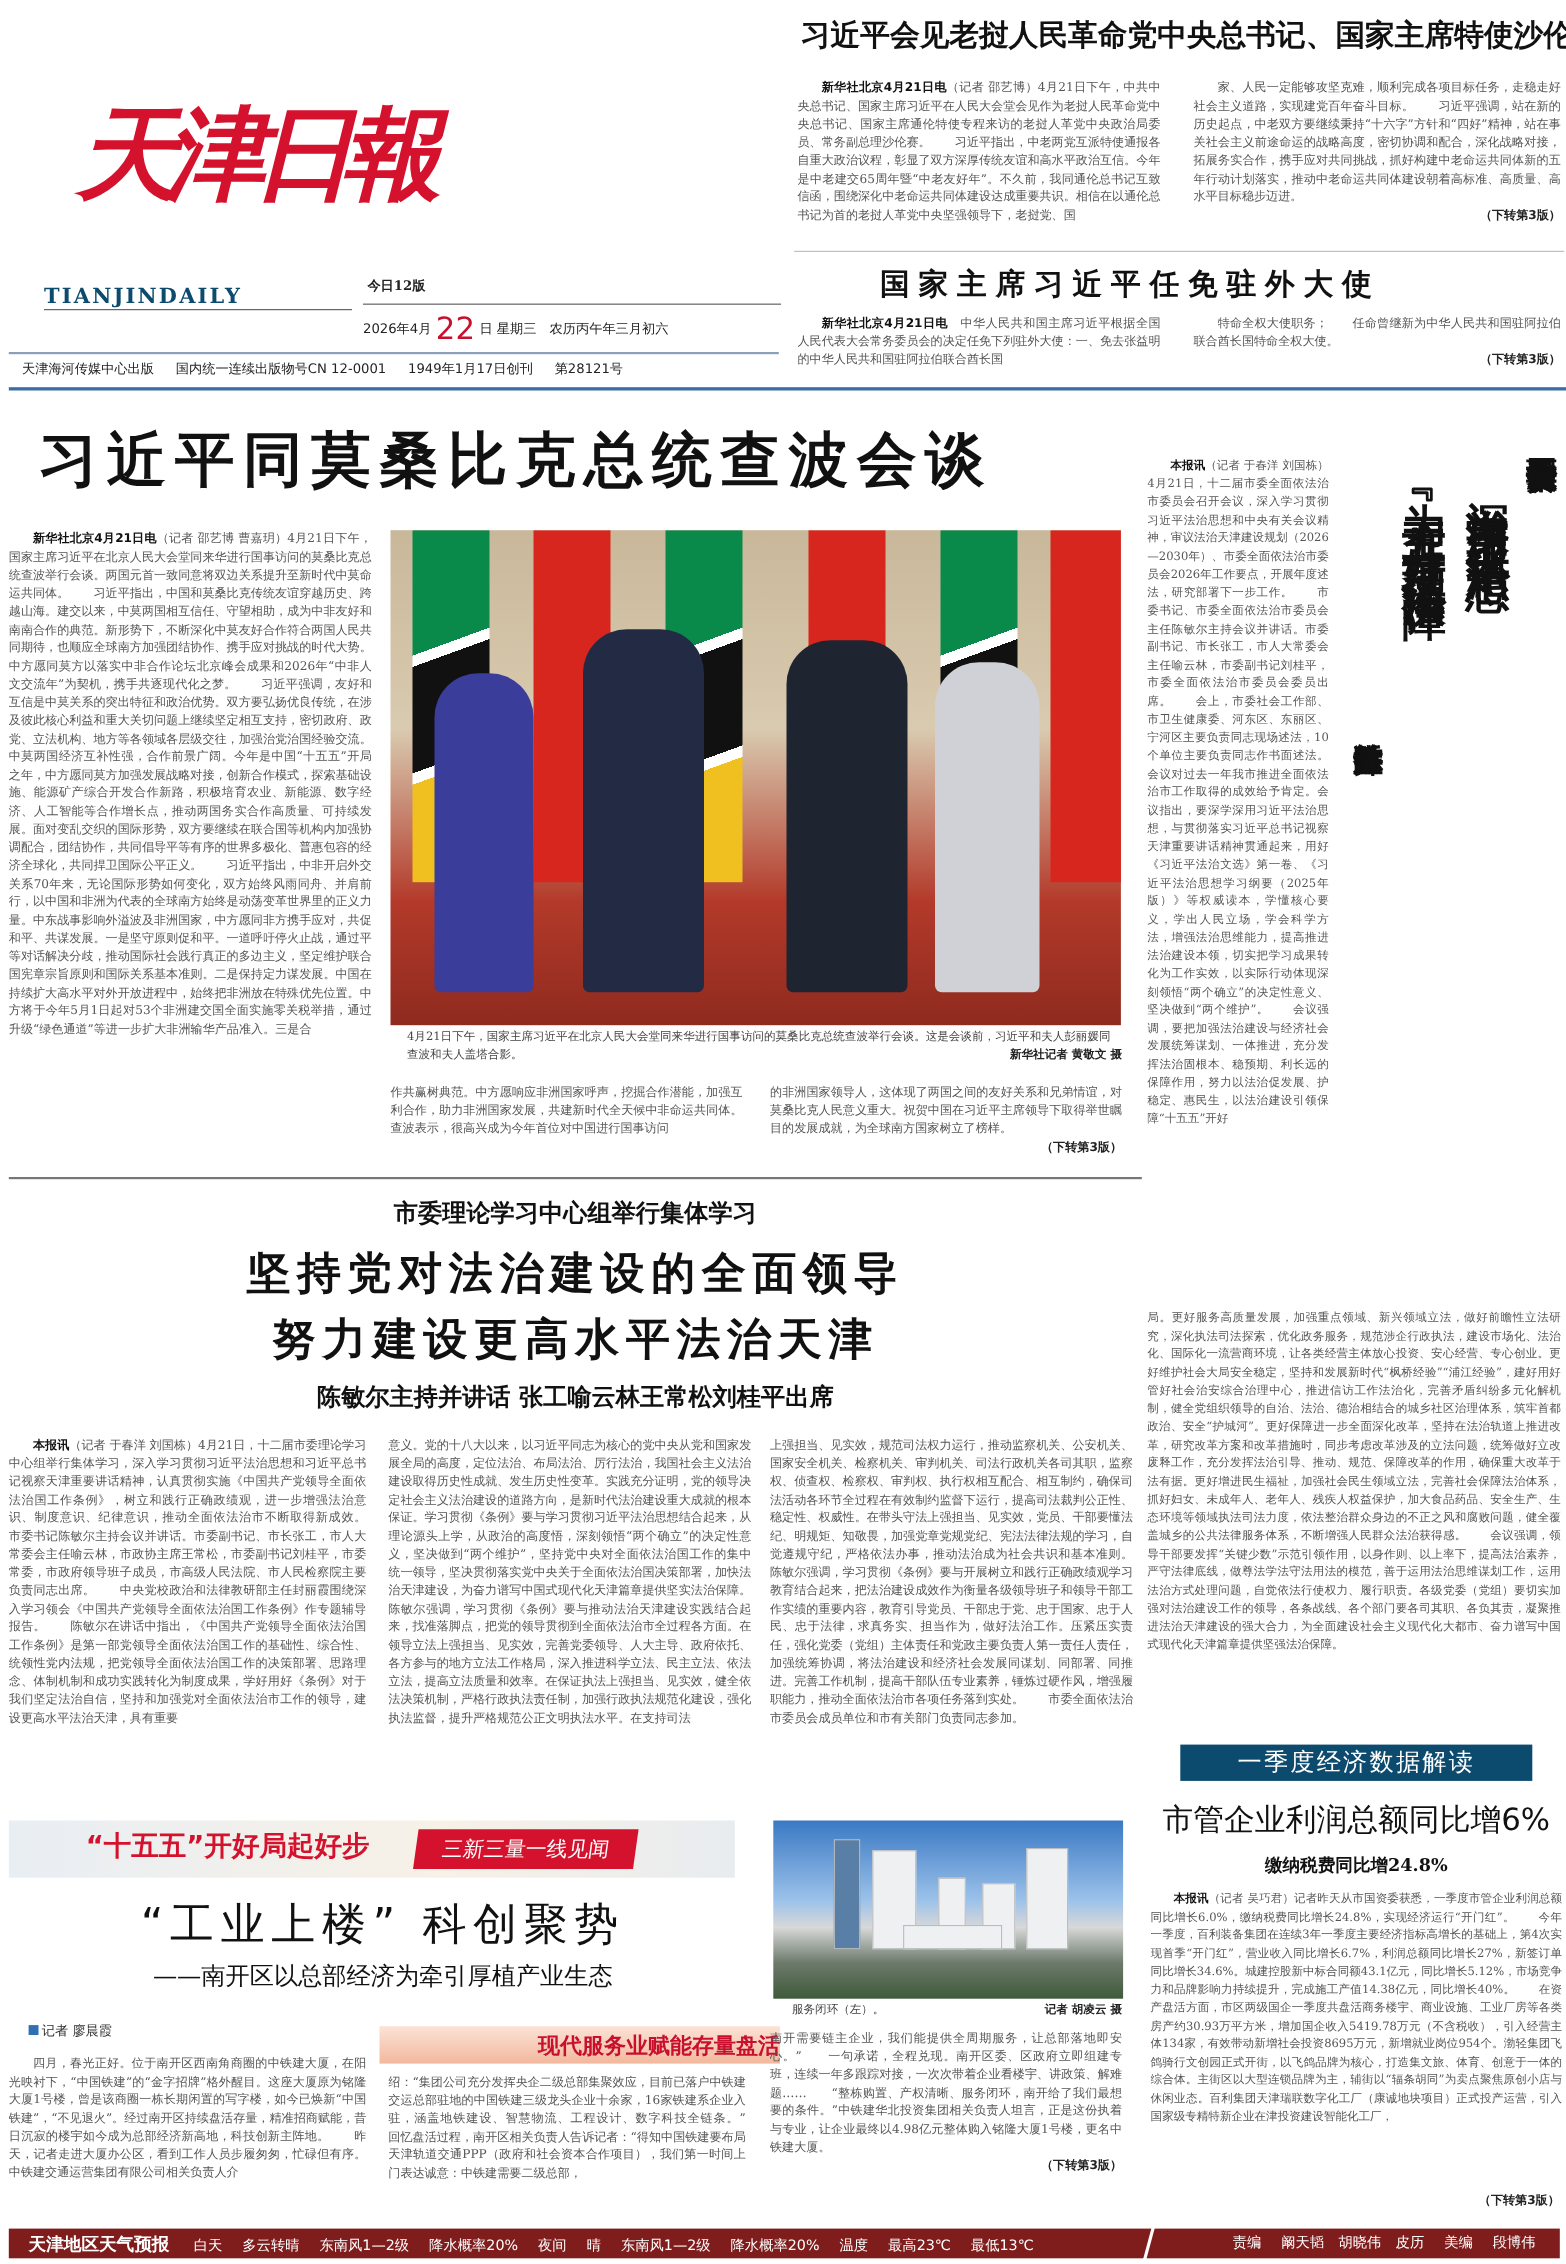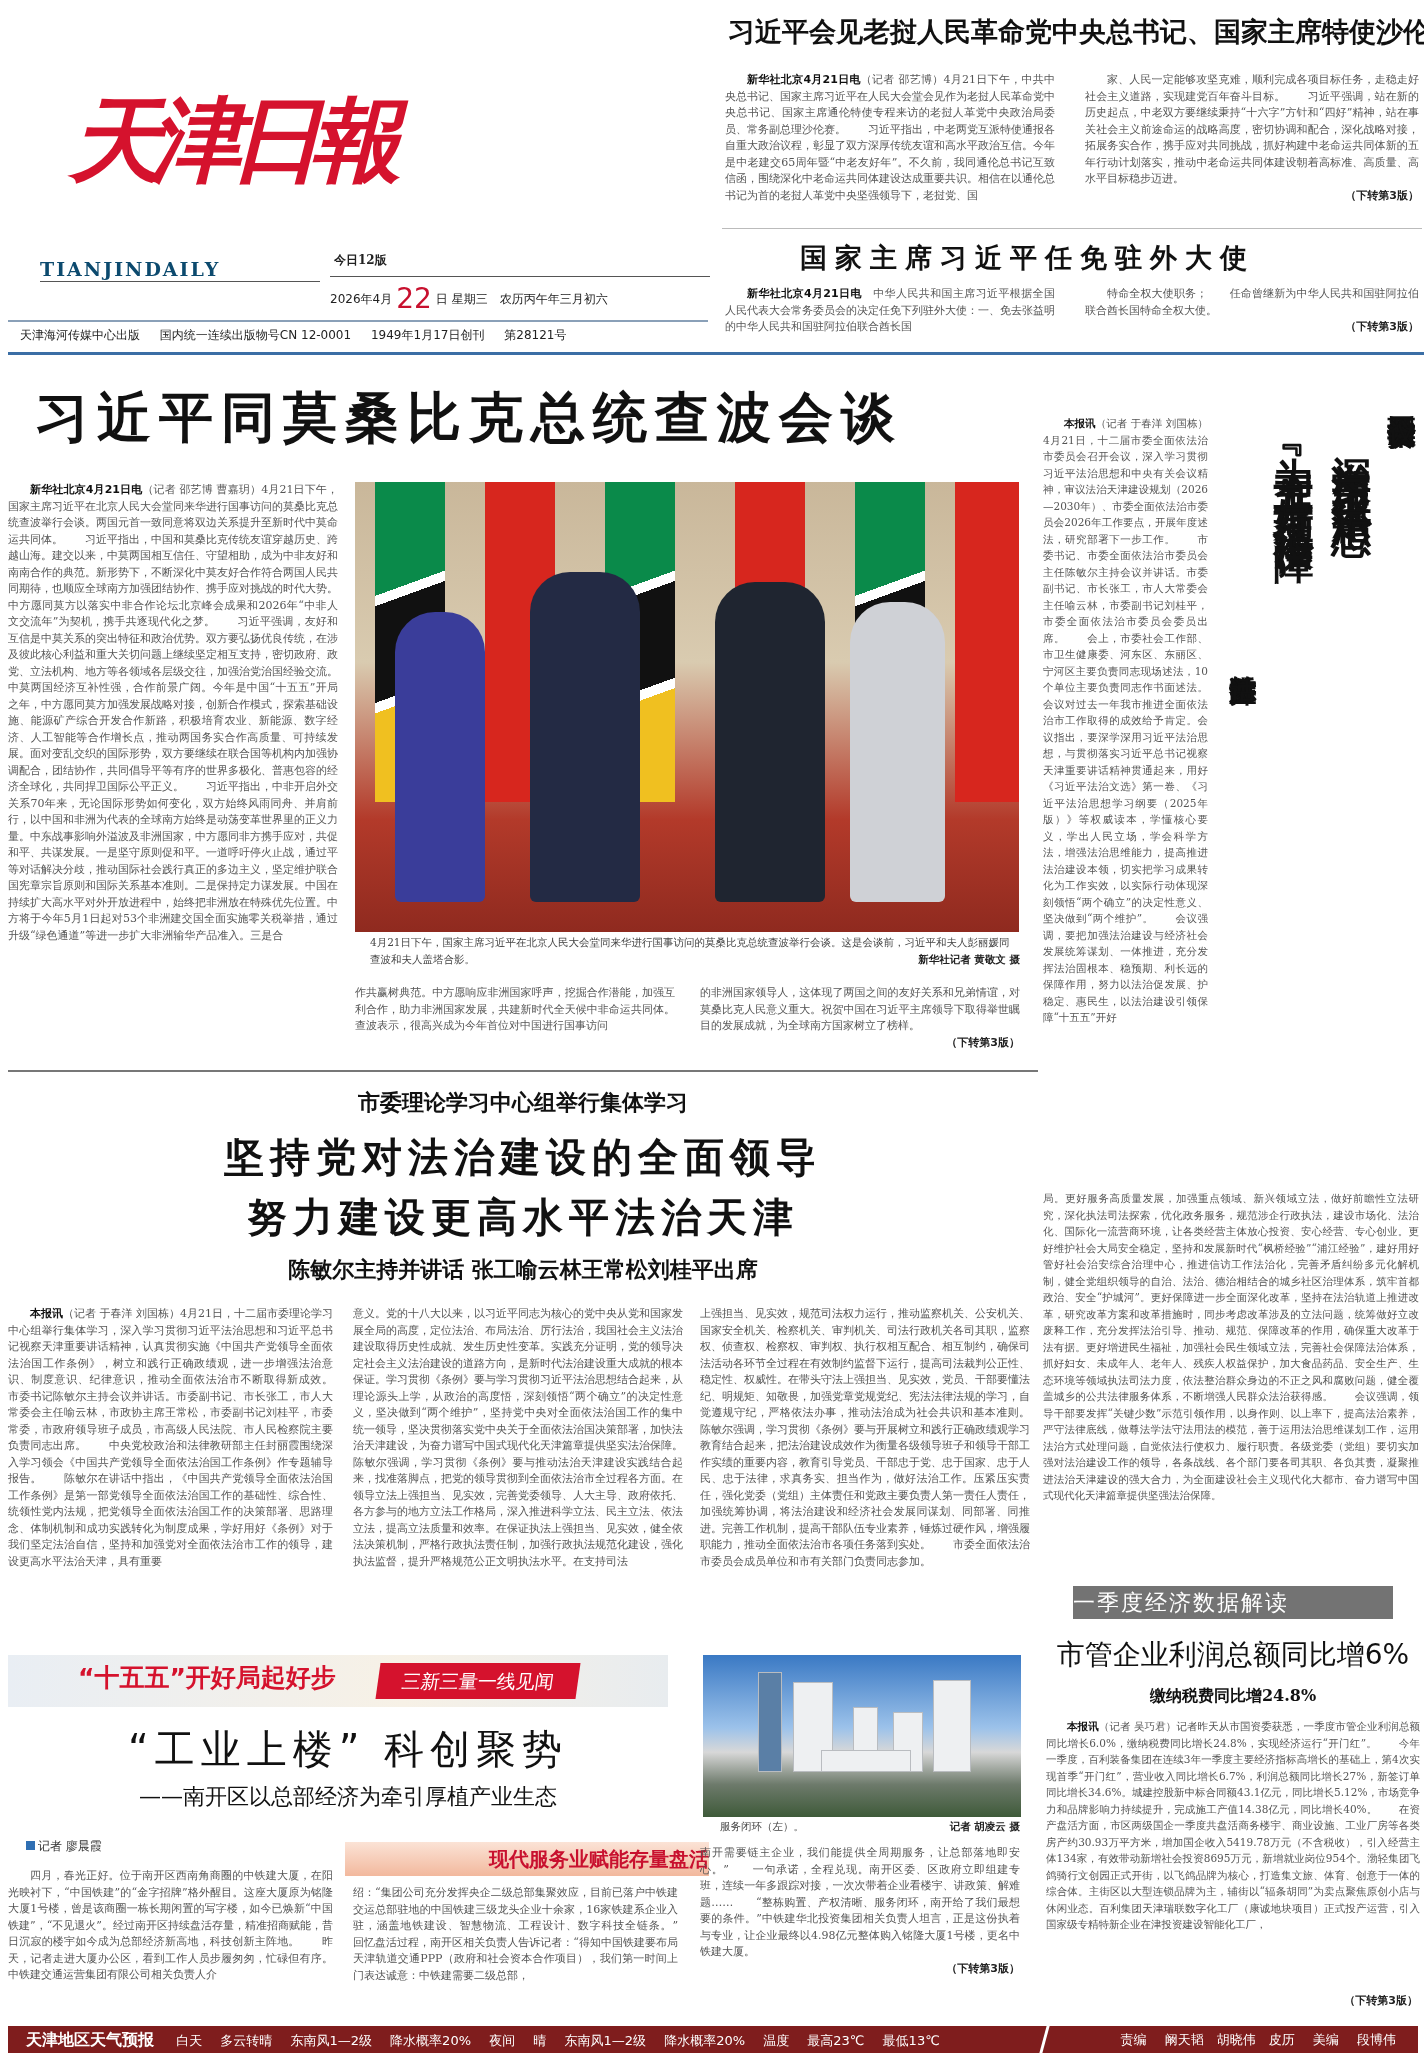--- a/index.html
+++ b/index.html
@@ -29,21 +29,21 @@
 .person{position:absolute;bottom:30px;border-radius:40px 40px 6px 6px}
 .caption{left:370px;top:934px;width:650px;font-size:10.5px;color:#444;line-height:17px;font-family:"DejaVu Serif",serif}
 .vert{writing-mode:vertical-rl;font-weight:bold;color:#111;white-space:nowrap}
 .section-head{text-align:center;font-weight:bold;color:#111}
 .banner1{left:8px;top:1655px;width:660px;height:52px;background:linear-gradient(90deg,#e9eef4,#f7f1e6 60%,#e8ecef);}
 .banner1 .t1{position:absolute;left:70px;top:6px;font-size:25px;color:#d5122d;font-weight:bold;white-space:nowrap}
 .banner1 .t2{position:absolute;left:370px;top:8px;width:200px;height:36px;background:#d5122d;color:#fff;font-size:19px;line-height:36px;text-align:center;transform:skewX(-8deg)}
 .subbox{left:345px;top:1842px;width:364px;height:34px;background:linear-gradient(180deg,#fbe3d6,#f2b89d);color:#c8102e;font-size:20px;font-weight:bold;text-align:right;line-height:34px}
 .photo2{left:703px;top:1655px;width:318px;height:162px;background:linear-gradient(180deg,#3a79c4 0%,#9cc2ea 45%,#d8d8d8 60%,#6d7a6b 80%,#3e5a39 100%);overflow:hidden}
 .bld{position:absolute;bottom:45px;background:#eef0f2;border:1px solid #b9bcc0}
-.redbar{left:1073px;top:1586px;width:320px;height:33px;background:#737373;color:#fff;font-size:22px;line-height:33px;letter-spacing:2px}
+.redbar{left:1073px;top:1586px;width:320px;height:33px;background:#0c4a6e;color:#fff;font-size:22px;text-align:center;line-height:33px;letter-spacing:2px}
 .weather{left:8px;top:2026px;width:1410px;height:27px;background:#7f1d1d;color:#fff;font-size:13px;line-height:27px;padding-left:18px;white-space:nowrap}
 .weather span{margin-right:14px}
 .weather .ttl{font-size:16px;font-weight:bold;margin-right:18px}
 .weather .right{position:absolute;right:14px;top:0}
 .weather .slash{position:absolute;left:1035px;top:-2px;width:3px;height:31px;background:#fff;transform:skewX(-15deg)}
 </style>
 </head>
 <body>
 
 <div class="abs logo">天津日報</div>

